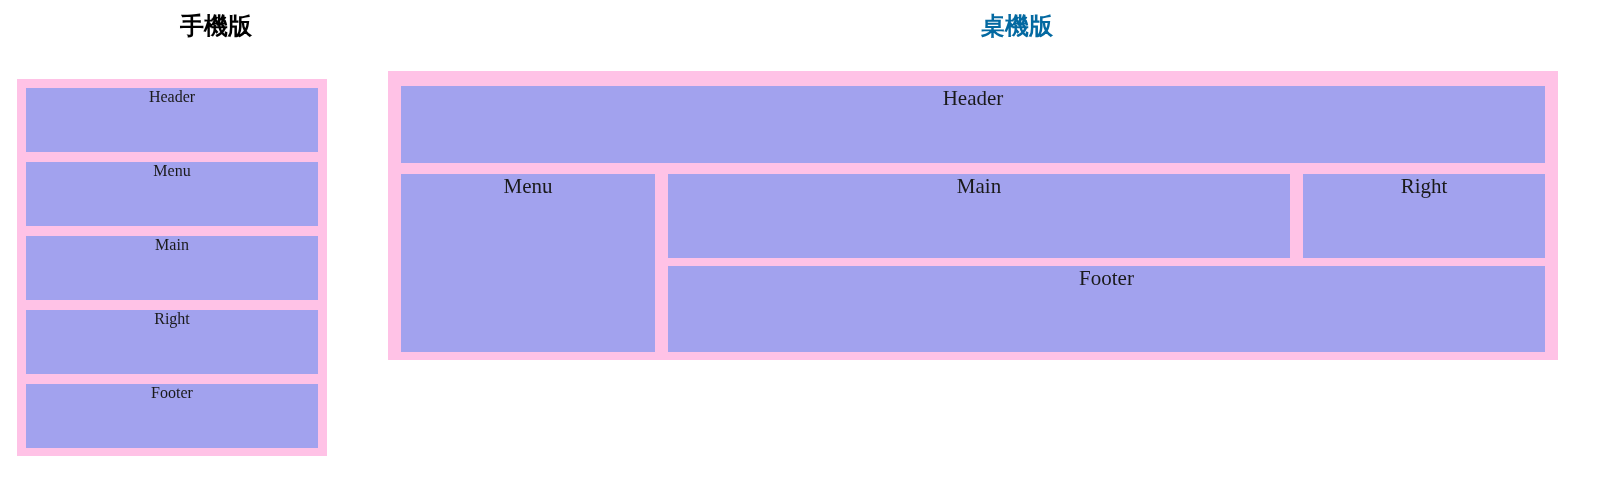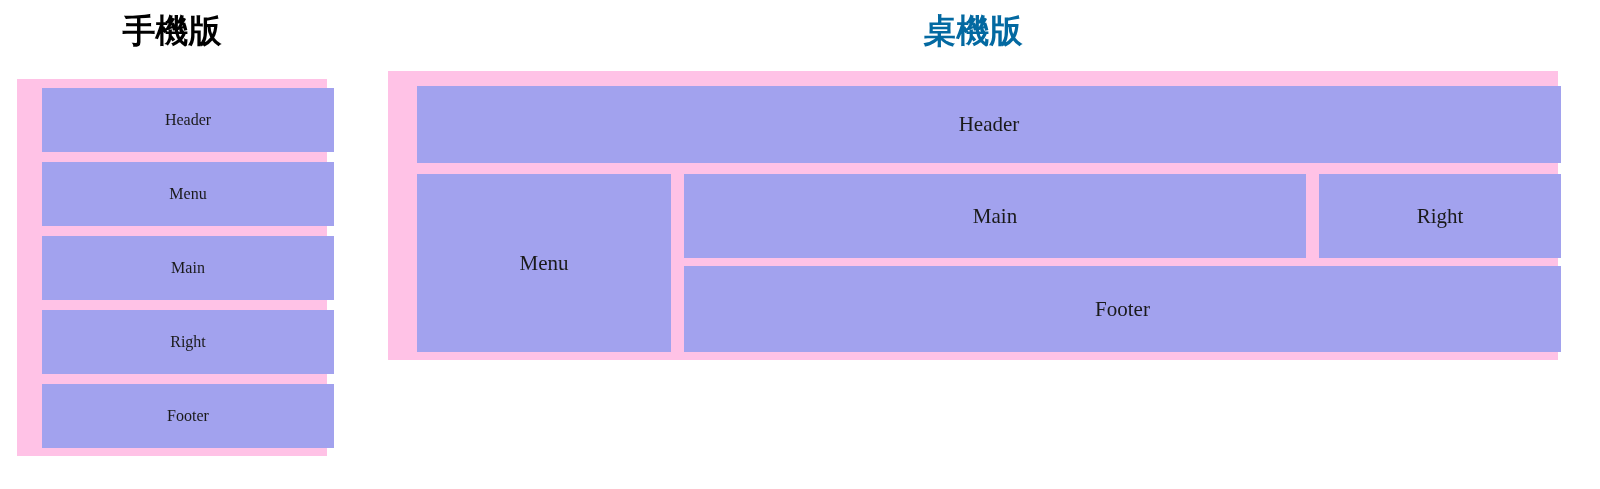--- a/index.html
+++ b/index.html
@@ -13,25 +13,26 @@
     position: relative;
     font-family: "Liberation Sans", sans-serif;
     overflow: hidden;
   }
 
   
   .section-title {
     position: absolute;
     font-family: "DejaVu Sans", "Liberation Sans", sans-serif;
     font-weight: bold;
-    font-size: 33px;
+    font-size: 24px;
     line-height: 1;
     color: #000000;
     white-space: nowrap;
     text-align: center;
+    margin-left: 44px;
   }
   #title-mobile {
     left: 0;
     top: 14px;
     width: 344px;
   }
   #title-desktop {
     left: 388px;
     top: 14px;
     width: 1170px;
@@ -41,26 +42,24 @@
   .wire-container {
     position: absolute;
     background: var(--gap-color, #ffc2e6);
     box-sizing: border-box;
   }
   .wire-box {
     position: absolute;
     background: var(--box-color, #a2a2ee);
     box-sizing: border-box;
     display: flex;
-    align-items: center;
     justify-content: center;
     color: #1a1a1a;
     font-family: "Liberation Serif", "DejaVu Serif", serif;
     font-weight: normal;
-    margin-left: 16px;
   }
 
   
   #mobile-wireframe {
     left: 17px;
     top: 79px;
     width: 310px;
     height: 377px;
     padding: 9px;
   }

